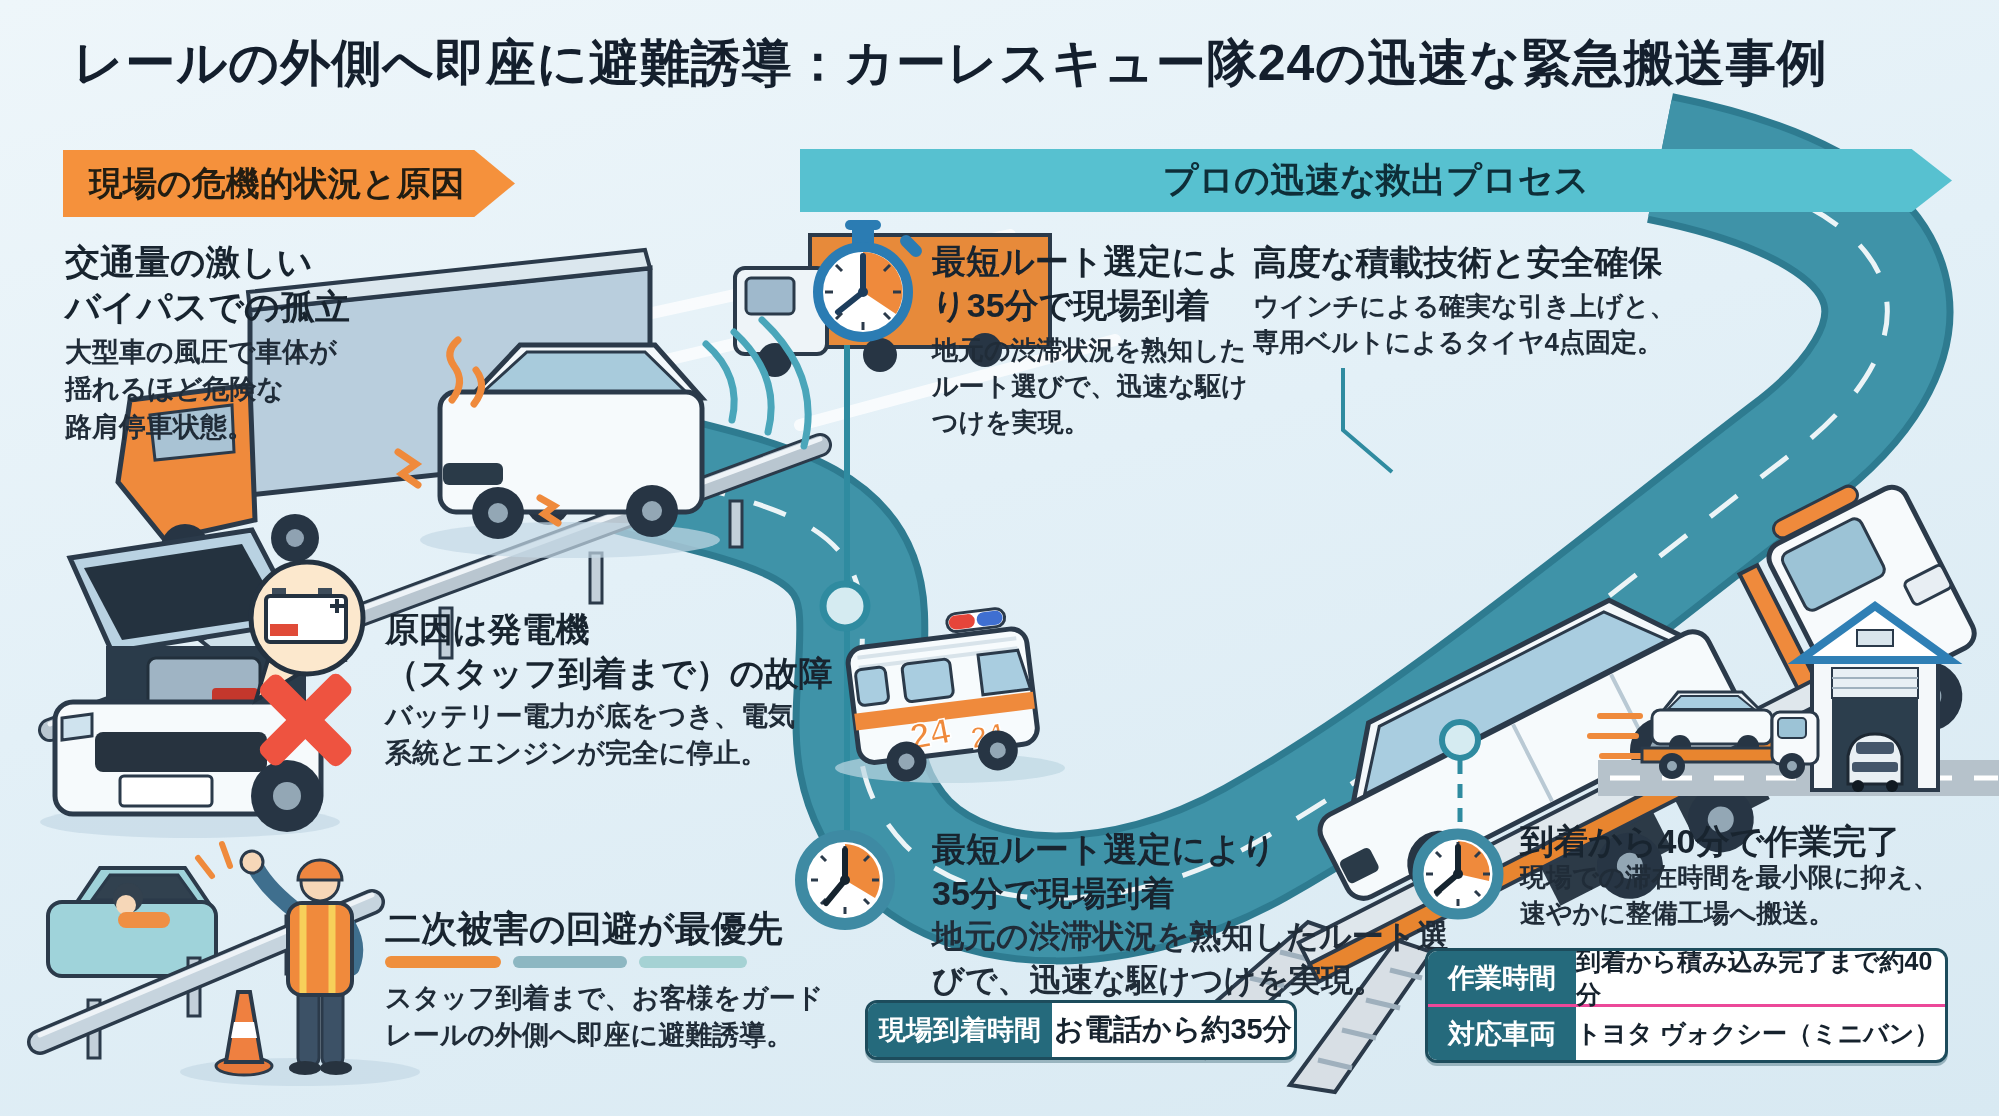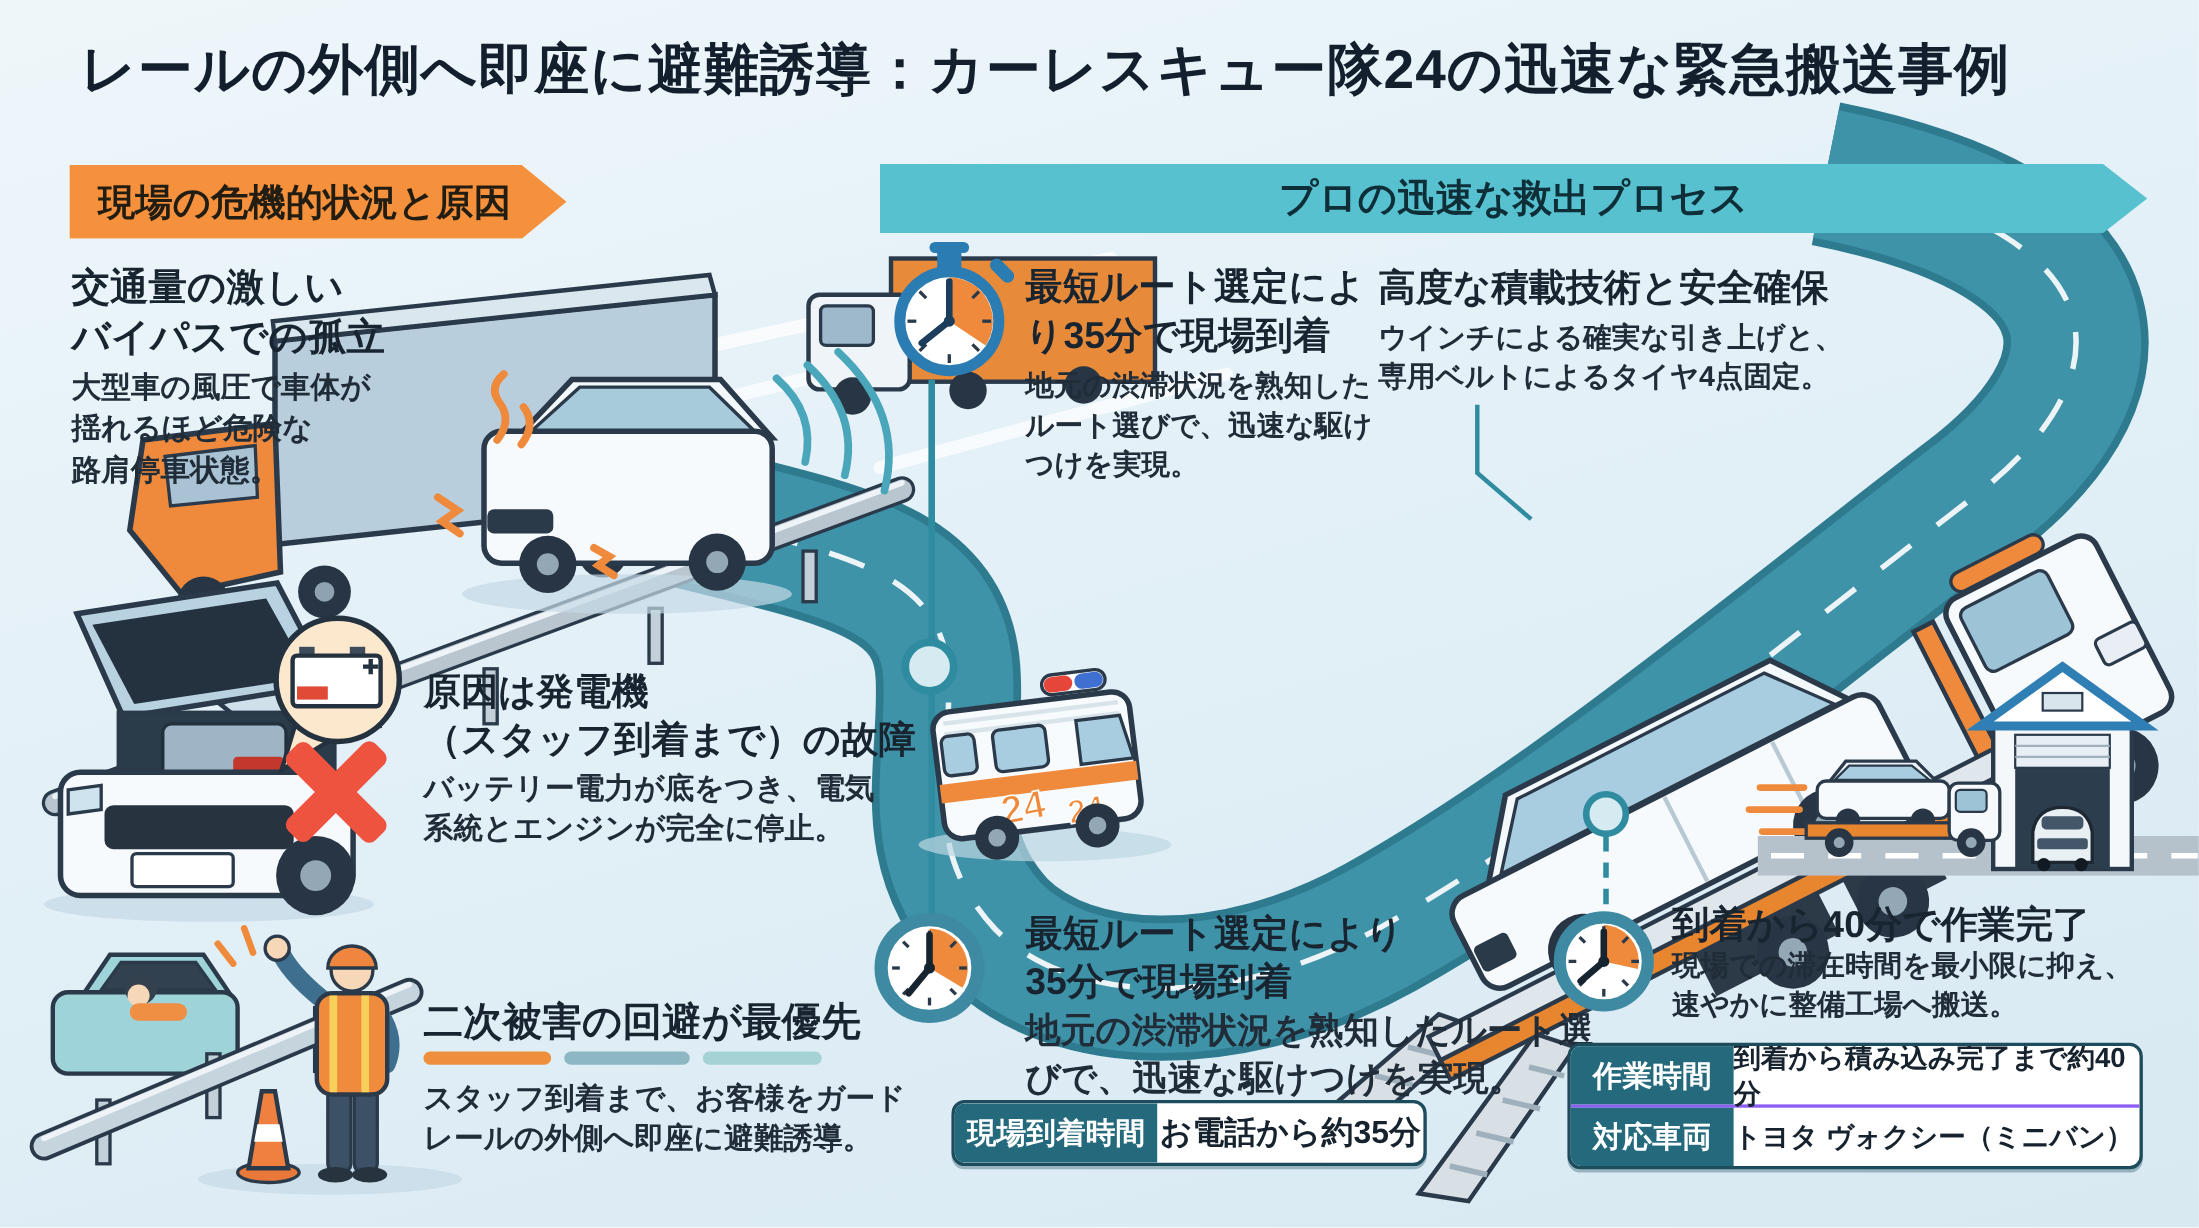--- a/index.html
+++ b/index.html
@@ -39,21 +39,21 @@
   #badge{left:865px;top:1000px;width:426px;height:54px;display:flex;
     border:3px solid #1d4c5c;border-radius:12px;overflow:hidden;background:#fff;
     box-shadow:0 3px 0 rgba(29,76,92,.35);}
   #badge .lab{width:184px;background:#256a7c;color:#fff;font-weight:800;font-size:27px;
     display:flex;align-items:center;justify-content:center;}
   #badge .val{flex:1;color:#16222d;font-weight:800;font-size:29px;
     display:flex;align-items:center;justify-content:center;}
   #spec-table{left:1425px;top:948px;width:517px;border:3px solid #1d4c5c;border-radius:12px;
     overflow:hidden;background:#fff;box-shadow:0 3px 0 rgba(29,76,92,.35);}
   .srow{display:flex;height:53px;}
-  .srow+.srow{border-top:3px solid #8b5cf6;}
+  .srow+.srow{border-top:3px solid #ec4899;}
   .srow .lab{width:148px;background:#256a7c;color:#fff;font-weight:800;font-size:27px;
     display:flex;align-items:center;justify-content:center;flex:none;}
   .srow .val{flex:1;color:#16222d;font-weight:800;font-size:25px;
     display:flex;align-items:center;}
 </style>
 </head>
 <body>
 
 <div id="stage">
 

